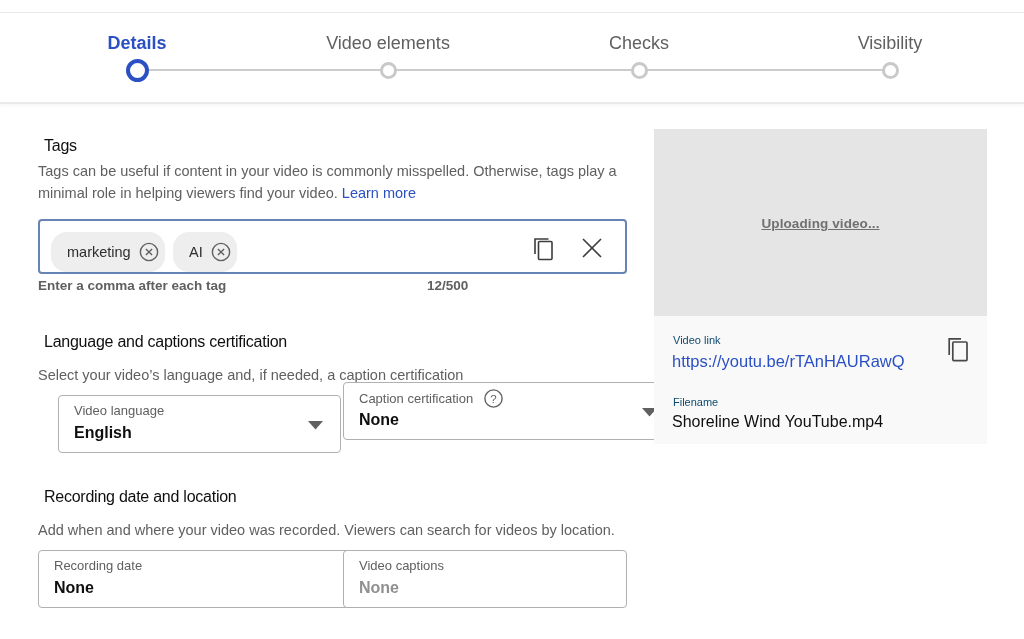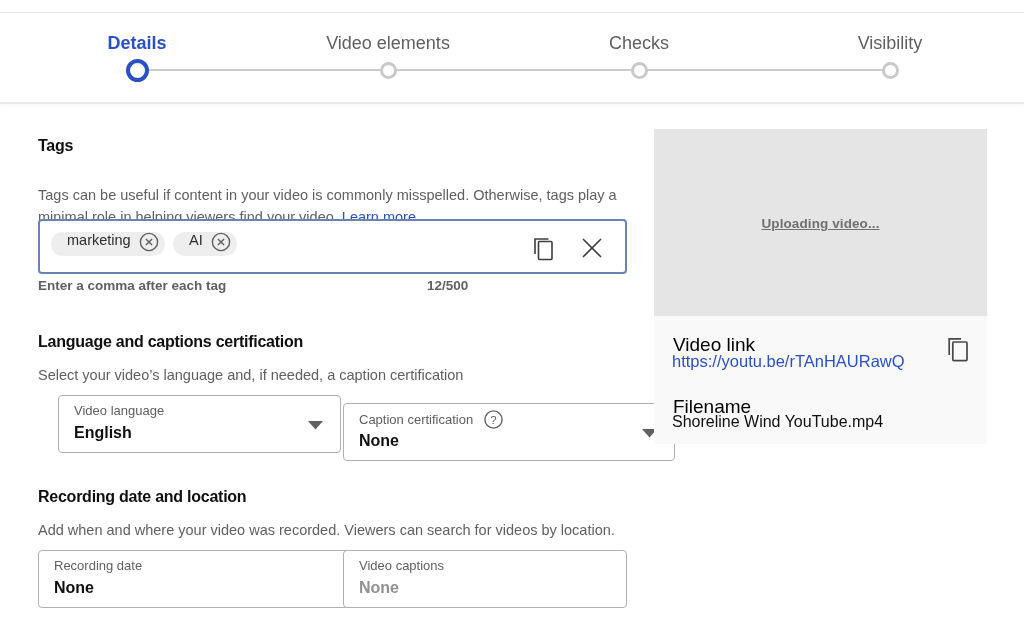--- a/index.html
+++ b/index.html
@@ -14,63 +14,63 @@
   .header { left:0; top:13px; width:1024px; height:91px; background:#fff;
             border-bottom:2px solid #eaeaea; box-shadow:0 2px 3px rgba(0,0,0,0.035); }
   .steplab { top:32.5px; width:200px; text-align:center; font-size:18px; color:#606060; }
   .steplab.active { color:#2b50c4; font-weight:bold; }
   .stepline { top:69px; height:2px; background:#cccccc; }
   .circ { border-radius:50%; background:#fff; }
   .circ.active { width:23px; height:23px; border:4.5px solid #2b50c4; left:0; top:0; }
   .circ.idle { width:17px; height:17px; border:3.5px solid #c9c9c9; }
 
   
-  h2 { font-size:16px; font-weight:bold; color:#0f0f0f; letter-spacing:-0.25px; }
+  h2 { font-size:16px; font-weight:normal; color:#0f0f0f; letter-spacing:-0.25px;margin-left:6px; }
   .desc { font-size:14.5px; color:#606060; line-height:22px; }
   .lnk { color:#2b50c4; text-decoration:none; }
 
   
   .tagsbox { left:38px; top:219px; width:589px; height:55px; border:2px solid #6884b4;
              border-radius:4px; background:#fff; }
-  .chip { position:absolute; top:11px; height:24px; background:#eeeeee; border-radius:16px;
-          display:flex; align-items:flex-start; font-size:14.5px; color:#2e2e2e; }
+  .chip { position:absolute; top:11px; height:40px; background:#eeeeee; border-radius:16px;
+          display:flex; align-items:center; font-size:14.5px; color:#2e2e2e; }
   .hint { font-size:13.5px; color:#606060;font-weight:bold; }
 
   
   .dd { position:absolute; border:1px solid #b0b0b0; border-radius:4px; background:#fff; }
   .dd .lab { position:absolute; left:15px; top:7px; font-size:13px; color:#606060; }
   .dd .val { position:absolute; left:15px; top:28px; font-size:16px; color:#0f0f0f;font-weight:bold; }
   .dd .val.ph { color:#909090; }
 
   
   .vidph { left:654px; top:129px; width:333px; height:187px; background:#e5e5e5; }
   .upl { width:333px; text-align:center; top:216px; left:654px; font-size:13.5px;
          font-weight:bold; color:#707070; letter-spacing:0.1px;text-decoration:underline; }
   .info { left:654px; top:316px; width:333px; height:128px; background:#f9f9f9; }
-  .small { font-size:19px; color:#000000; }
+  .small { font-size:11px; color:#0c4a6e; }
 </style>
 </head>
 <body>
   <div class="abs topline"></div>
   <div class="abs header"></div>
 
   <div class="abs steplab active" style="left:37px;">Details</div>
   <div class="abs steplab" style="left:288px;">Video elements</div>
   <div class="abs steplab" style="left:539px;">Checks</div>
   <div class="abs steplab" style="left:790px;">Visibility</div>
 
   <div class="abs stepline" style="left:137px; width:753px;"></div>
 
   <div class="abs circ active" style="left:125.5px; top:58.5px;"></div>
   <div class="abs circ idle" style="left:379.5px; top:61.5px;"></div>
   <div class="abs circ idle" style="left:630.5px; top:61.5px;"></div>
   <div class="abs circ idle" style="left:881.5px; top:61.5px;"></div>
 
   <h2 class="abs" style="left:38px; top:137px;">Tags</h2>
-  <div class="abs desc" style="left:38px; top:184px; width:580px;">Tags can be useful if content in your video is commonly misspelled. Otherwise, tags play a minimal role in helping viewers find your video. <span class="lnk">Learn more</span></div>
+  <div class="abs desc" style="left:38px; top:160px; width:580px;">Tags can be useful if content in your video is commonly misspelled. Otherwise, tags play a minimal role in helping viewers find your video. <span class="lnk">Learn more</span></div>
 
   <div class="abs tagsbox">
     <div class="chip" style="left:11px; padding-left:16px;">marketing
       <svg style="margin-left:8px; margin-right:6px;" width="20" height="20" viewBox="0 0 20 20" fill="none" stroke="#606060" stroke-width="1.4">
         <circle cx="10" cy="10" r="8.6"></circle>
         <path d="M6.9 6.9 L13.1 13.1 M13.1 6.9 L6.9 13.1"></path>
       </svg>
     </div>
     <div class="chip" style="left:133px; padding-left:16px;">AI
       <svg style="margin-left:8px; margin-right:6px;" width="20" height="20" viewBox="0 0 20 20" fill="none" stroke="#606060" stroke-width="1.4">
@@ -94,21 +94,21 @@
   <h2 class="abs" style="left:38px; top:333px;">Language and captions certification</h2>
   <div class="abs desc" style="left:38px; top:364px; width:580px;">Select your video’s language and, if needed, a caption certification</div>
 
   <div class="abs dd" style="left:38px; top:395px; width:283px; height:58px;margin-left:20px;">
     <div class="lab">Video language</div>
     <div class="val">English</div>
     <svg style="position:absolute; right:17px; top:25px;" width="15" height="8.5" viewBox="0 0 15 8.5">
       <path d="M0 0 L15 0 L7.5 8.5 Z" fill="#606060"></path>
     </svg>
   </div>
-  <div class="abs dd" style="left:343px; top:403px; width:332px; height:58px;">
+  <div class="abs dd" style="left:343px; top:382px; width:332px; height:58px;">
     <div class="lab">Caption certification
       <svg style="position:relative; top:-1px; left:7px; vertical-align:middle;" width="19" height="19" viewBox="0 0 19 19" fill="none">
         <circle cx="9.5" cy="9.5" r="8.6" stroke="#606060" stroke-width="1.4"></circle>
         <text x="9.5" y="13.8" text-anchor="middle" font-size="11.5" fill="#606060" stroke="none" font-family="Liberation Sans">?</text>
       </svg>
     </div>
     <div class="val">None</div>
     <svg style="position:absolute; right:17px; top:25px;" width="15" height="8.5" viewBox="0 0 15 8.5">
       <path d="M0 0 L15 0 L7.5 8.5 Z" fill="#606060"></path>
     </svg>

